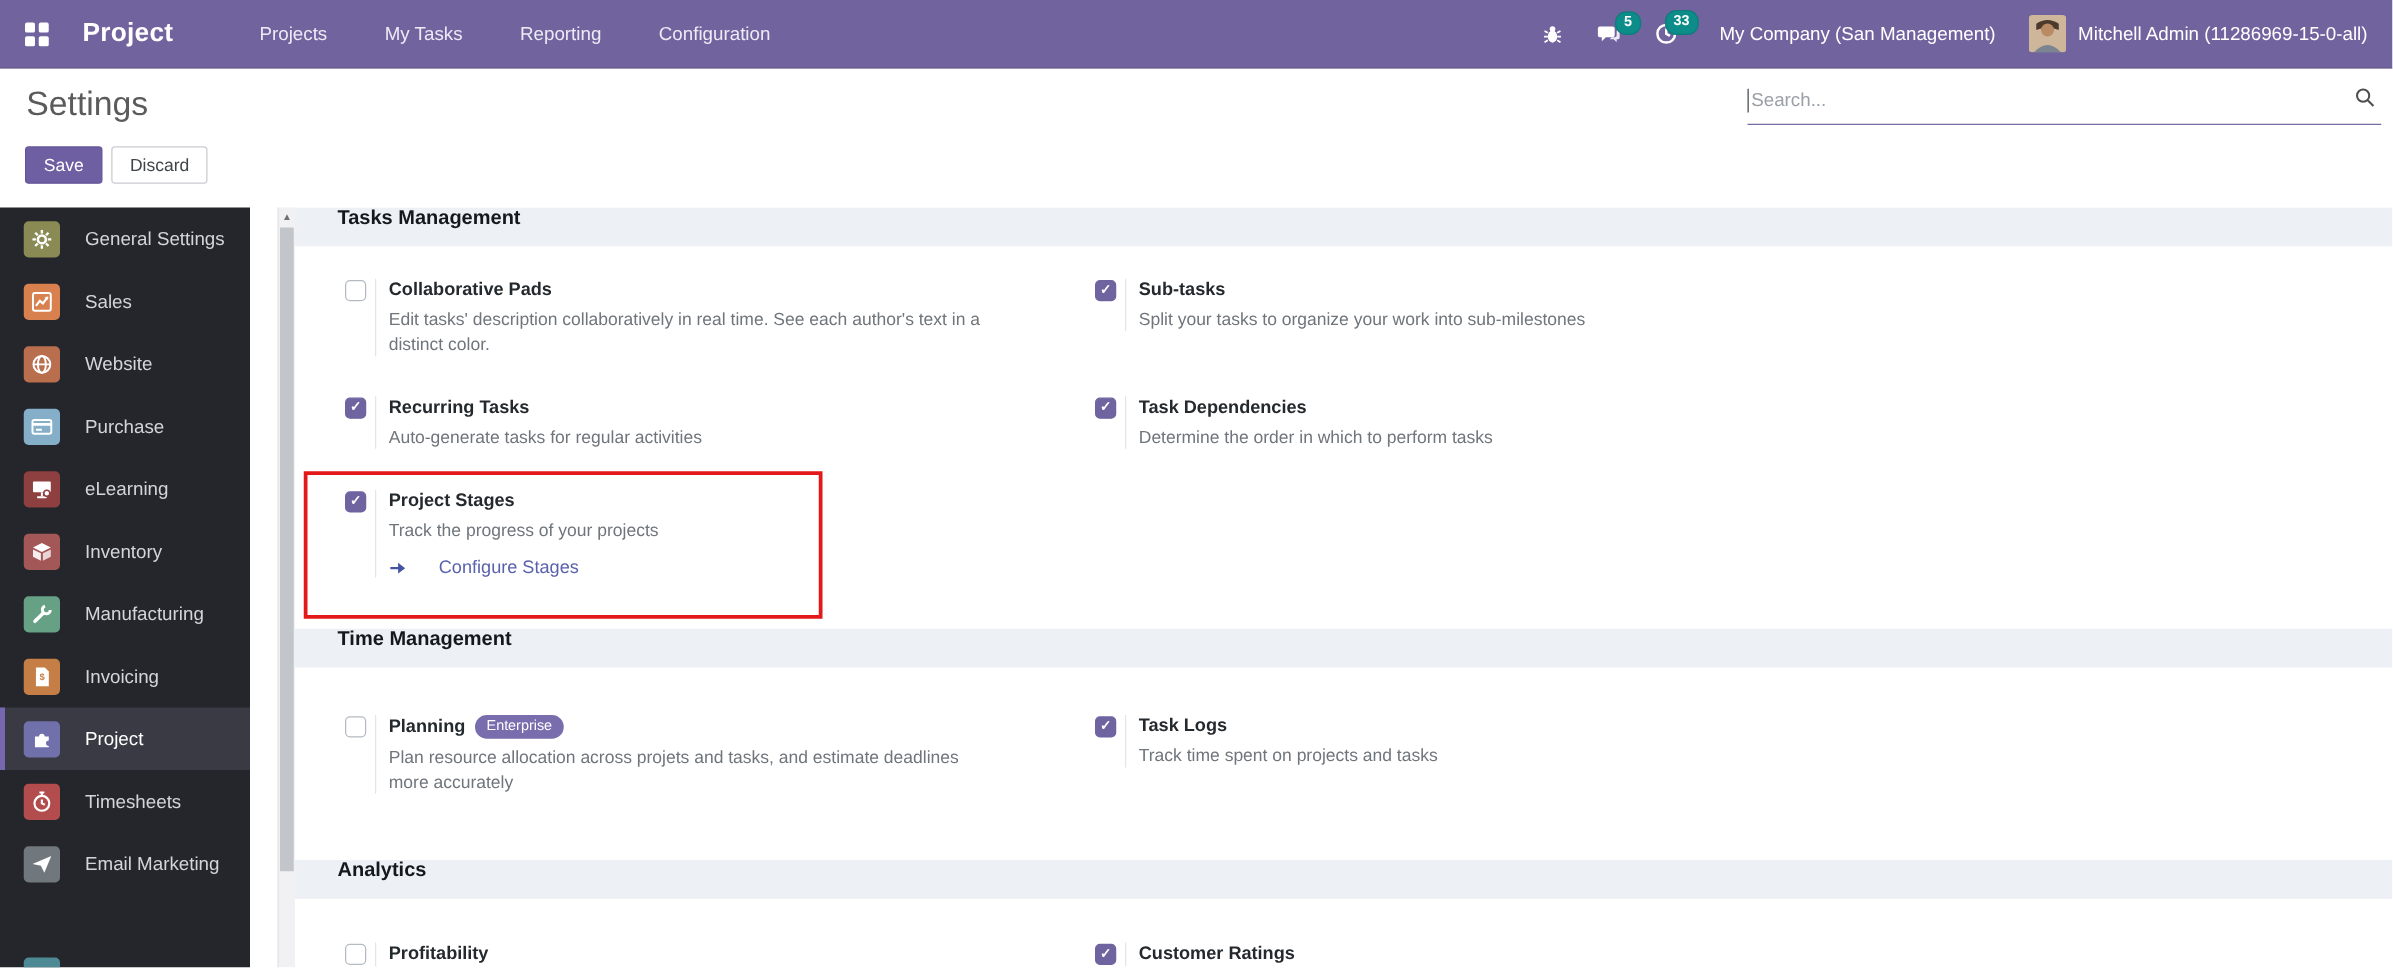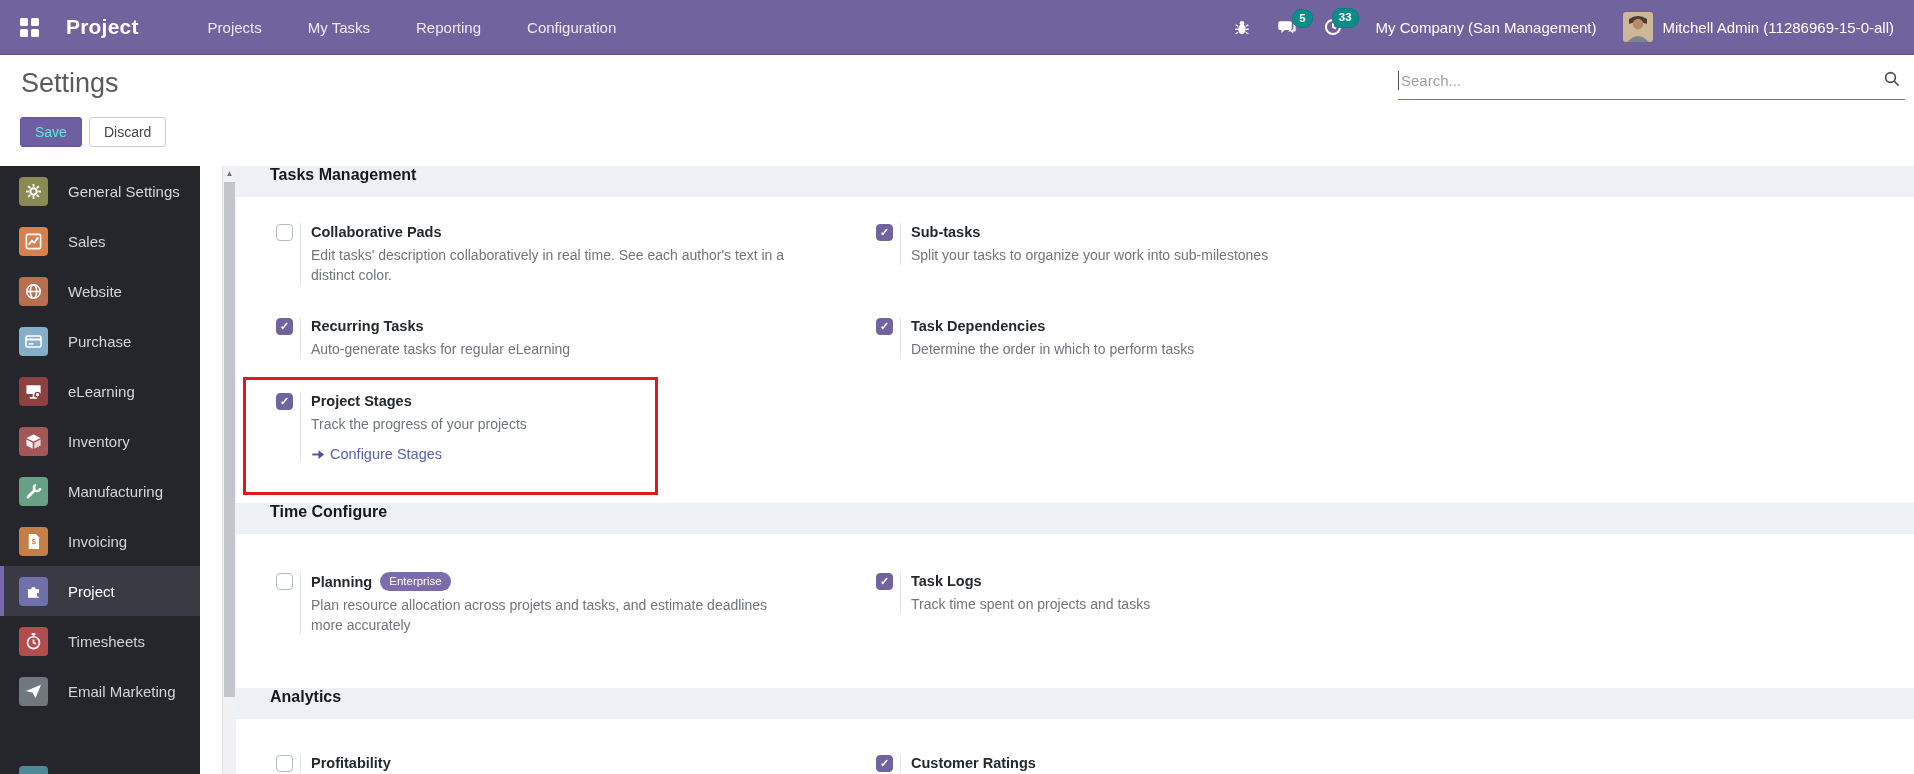--- a/index.html
+++ b/index.html
@@ -23,21 +23,21 @@
   .company{font-size:15px;margin:0 27px 0 20px;white-space:nowrap;cursor:pointer}
   .avatar{width:30px;height:30px;border-radius:3px;overflow:hidden;margin-right:9px;flex:none;cursor:pointer}
   .username{font-size:15px;white-space:nowrap;margin-right:6px;cursor:pointer}
 
   
   .subheader{position:absolute;top:55px;left:0;right:0;height:111px;background:#fff}
   .page-title{position:absolute;left:21px;top:13px;font-size:27px;color:#5b5b5b;font-weight:400}
   .btns{position:absolute;left:20px;top:62px;display:flex;gap:7px}
   .btn{font-size:14px;padding:6px 14px;border-radius:3px;border:1px solid transparent;cursor:pointer;
        font-family:"Liberation Sans",sans-serif}
-  .btn-primary{background:#6d5fa2;color:#5eead4;border-color:#64569a}
+  .btn-primary{background:#6d5fa2;color:#ffffff;border-color:#64569a}
   .btn-secondary{background:#fff;color:#3f4449;border-color:#c9ccd1}
   .search{position:absolute;right:9px;top:7px;width:507px;height:37px;
           border-bottom:1px solid #7a6ba3;display:flex;align-items:center}
   .caret{width:1px;height:19px;background:#4a4a4a;flex:none}
   .search input{flex:1;border:none;outline:none;font-size:15px;color:#333;background:transparent;
                 padding:0 0 0 2px;font-family:"Liberation Sans",sans-serif}
   .search input::placeholder{color:#9aa0a6}
   .search-icon{flex:none;padding:0 4px;cursor:pointer}
 
   
@@ -64,21 +64,21 @@
   .band2{margin-top:41px}.row4{margin-top:38px}.band3{margin-top:53px}.row5{margin-top:35px}
   .box{width:600px;display:flex;align-items:flex-start;box-sizing:border-box}
   .cb{width:17px;height:17px;border:1px solid #b3bac1;border-radius:4px;box-sizing:border-box;
       background:#fff;flex:none;margin-top:1px;cursor:pointer;position:relative}
   .cb.checked{background:#6f63a0;border-color:#6f63a0}
   .cb.checked::after{content:"\2713";position:absolute;left:3px;top:0px;color:#fff;font-size:11px;
                      font-weight:700;line-height:15px}
   .txt{margin-left:7px;border-left:1px solid #e2e6ea;padding-left:10px}
   .s-title{font-size:14.5px;font-weight:700;color:#24292d;line-height:19px}
   .s-desc{font-size:14px;color:#6f757b;line-height:20px;margin-top:3px;max-width:490px}
-  .link{display:flex;align-items:center;gap:4px;margin-top:12px;color:#5a61ac;font-size:14.5px;cursor:pointer}
+  .link{display:flex;align-items:center;gap:25px;margin-top:12px;color:#5a61ac;font-size:14.5px;cursor:pointer}
   .badge-ent{display:inline-block;background:#7a6dad;color:#fff;font-size:11.5px;font-weight:400;
              padding:2.5px 9px;border-radius:10px;margin-left:8px;vertical-align:2px;line-height:1.2}
 
   .red-box{position:absolute;left:243px;top:377px;width:409px;height:112px;
            border:3px solid #e31919;z-index:6;pointer-events:none}
 </style>
 </head>
 <body>
 
 <div class="topbar">
@@ -315,21 +315,21 @@
         <div class="s-desc">Split your tasks to organize your work into sub-milestones</div>
       </div>
     </div>
   </div>
 
   <div class="row row2">
     <div class="box">
       <span class="cb checked"></span>
       <div class="txt">
         <div class="s-title">Recurring Tasks</div>
-        <div class="s-desc">Auto-generate tasks for regular eLearning</div>
+        <div class="s-desc">Auto-generate tasks for regular activities</div>
       </div>
     </div>
     <div class="box">
       <span class="cb checked"></span>
       <div class="txt">
         <div class="s-title">Task Dependencies</div>
         <div class="s-desc">Determine the order in which to perform tasks</div>
       </div>
     </div>
   </div>
@@ -345,21 +345,21 @@
             <line x1="2" y1="12" x2="14" y2="12" stroke="#4553a0" stroke-width="3"></line>
             <path d="M12 5 21 12 12 19Z" fill="#4553a0"></path>
           </svg>
           <span>Configure Stages</span>
         </div>
       </div>
     </div>
   </div>
 
   <div class="band band2">
-    <span>Time Configure</span>
+    <span>Time Management</span>
   </div>
 
   <div class="row row4">
     <div class="box">
       <span class="cb"></span>
       <div class="txt">
         <div class="s-title">
           <span>Planning</span><span class="badge-ent">Enterprise</span>
         </div>
         <div class="s-desc">Plan resource allocation across projets and tasks, and estimate deadlines more accurately</div>

